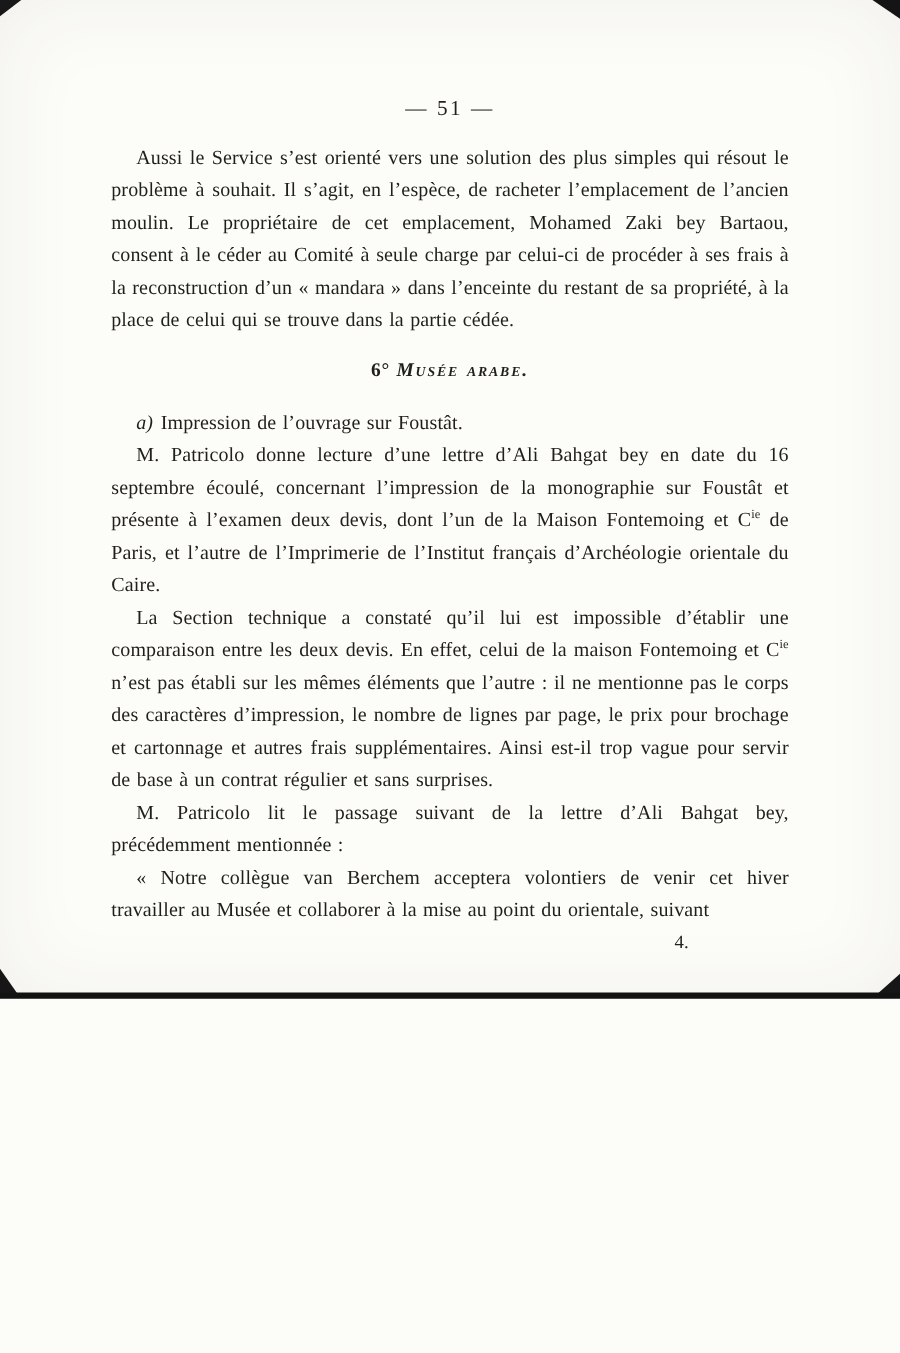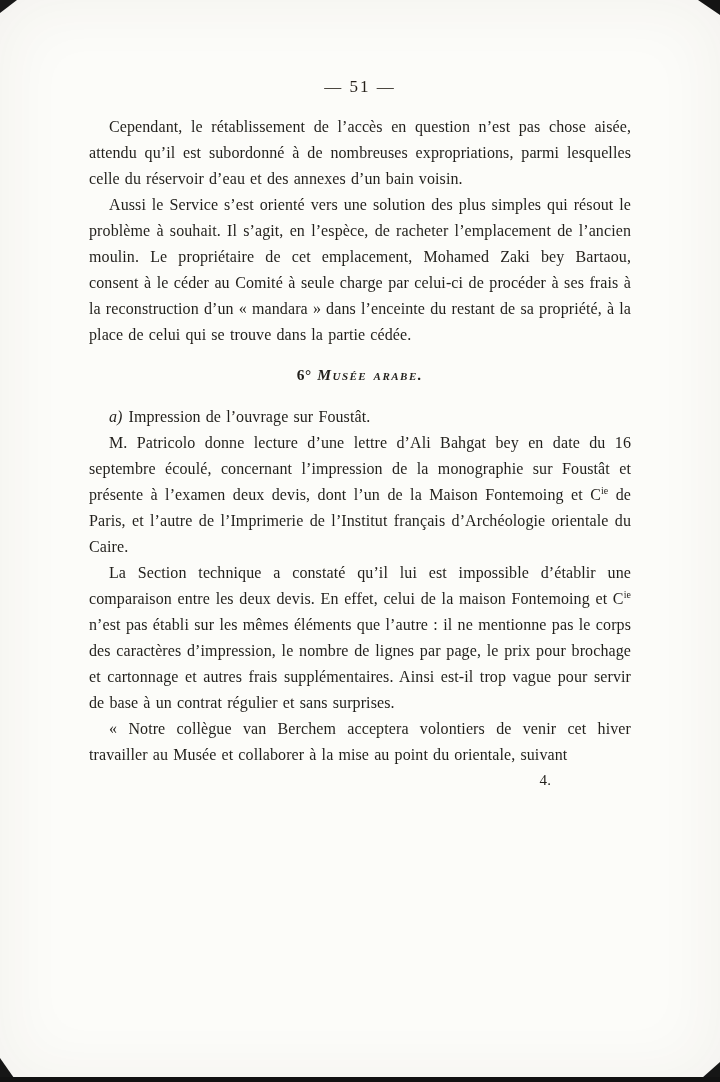--- a/index.html
+++ b/index.html
@@ -11,21 +11,21 @@
     height: 1082px;
     position: relative;
     overflow: hidden;
     background: #fcfcf9;
     color: #211f1b;
     font-family: "Liberation Serif", "DejaVu Serif", serif;
   }
   .page {
     position: relative;
     width: 720px;
-    height: 1082px;
+    height: 799px;
     box-sizing: border-box;
     padding-top: 76px;
     box-shadow: inset 0 0 70px rgba(60,50,30,0.06);
   }
   
   .corner-tl {
     position: absolute; top: 0; left: 0; width: 0; height: 0;
     border-top: 13px solid #181818; border-right: 17px solid transparent;
   }
   .corner-tr {
@@ -106,35 +106,35 @@
   <div class="corner-tl"></div>
   <div class="corner-tr"></div>
   <div class="corner-bl"></div>
   <div class="corner-br"></div>
   <div class="bottom-bar"></div>
 
   <div class="page-number">— 51 —</div>
 
   <div class="content">
 
-    <p class="para">Cependant, le rétablissement de l’accès en question n’est pas chose aisée, attendu qu’il est subordonné à de nombreuses expropriations, parmi lesquelles celle du réservoir d’eau et des annexes d’un bain voisin.</p>
 
     <p class="para">Aussi le Service s’est orienté vers une solution des plus simples qui résout le problème à souhait. Il s’agit, en l’espèce, de racheter l’emplacement de l’ancien moulin. Le propriétaire de cet emplacement, Mohamed Zaki bey Bartaou, consent à le céder au Comité à seule charge par celui-ci de procéder à ses frais à la reconstruction d’un « mandara » dans l’enceinte du restant de sa propriété, à la place de celui qui se trouve dans la partie cédée.</p>
 
 
     <h2 class="heading"><span class="heading-num">6°</span> <span class="heading-title">Musée arabe.</span></h2>
 
     <p class="para item"><span class="marker">a)</span><span>Impression de l’ouvrage sur Foustât.</span></p>
 
     <p class="para"><span>M. Patricolo donne lecture d’une lettre d’Ali Bahgat bey en date du 16 septembre écoulé, concernant l’impression de la monographie sur Foustât et présente à l’examen deux devis, dont l’un de la Maison Fontemoing et C</span><sup>ie</sup><span> de Paris, et l’autre de l’Imprimerie de l’Institut français d’Archéologie orientale du Caire.</span></p>
 
     <p class="para"><span>La Section technique a constaté qu’il lui est impossible d’établir une comparaison entre les deux devis. En effet, celui de la maison Fontemoing et C</span><sup>ie</sup><span> n’est pas établi sur les mêmes éléments que l’autre : il ne mentionne pas le corps des caractères d’impression, le nombre de lignes par page, le prix pour brochage et cartonnage et autres frais supplémentaires. Ainsi est-il trop vague pour servir de base à un contrat régulier et sans surprises.</span></p>
 
 
 
+    <p class="para">M. Patricolo lit le passage suivant de la lettre d’Ali Bahgat bey, précédemment mentionnée :</p>
 
     <p class="para">« Notre collègue van Berchem acceptera volontiers de venir cet hiver travailler au Musée et collaborer à la mise au point du orientale, suivant</p>
 
     <div class="signature">4.</div>
 
   </div>
 
 </div>
 
 </body></html>

